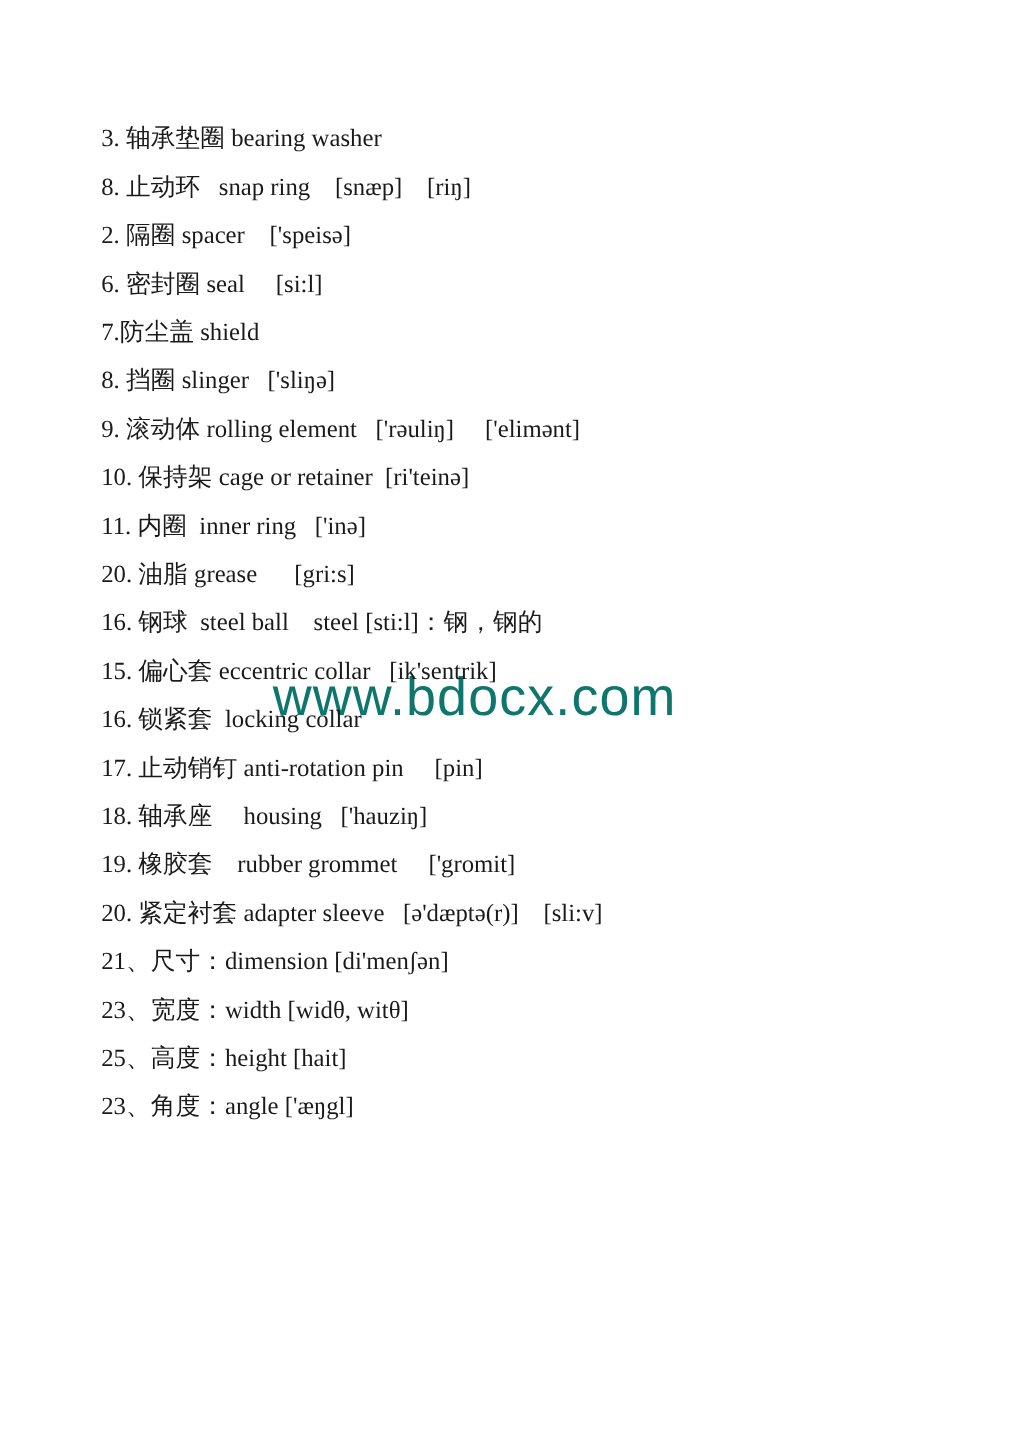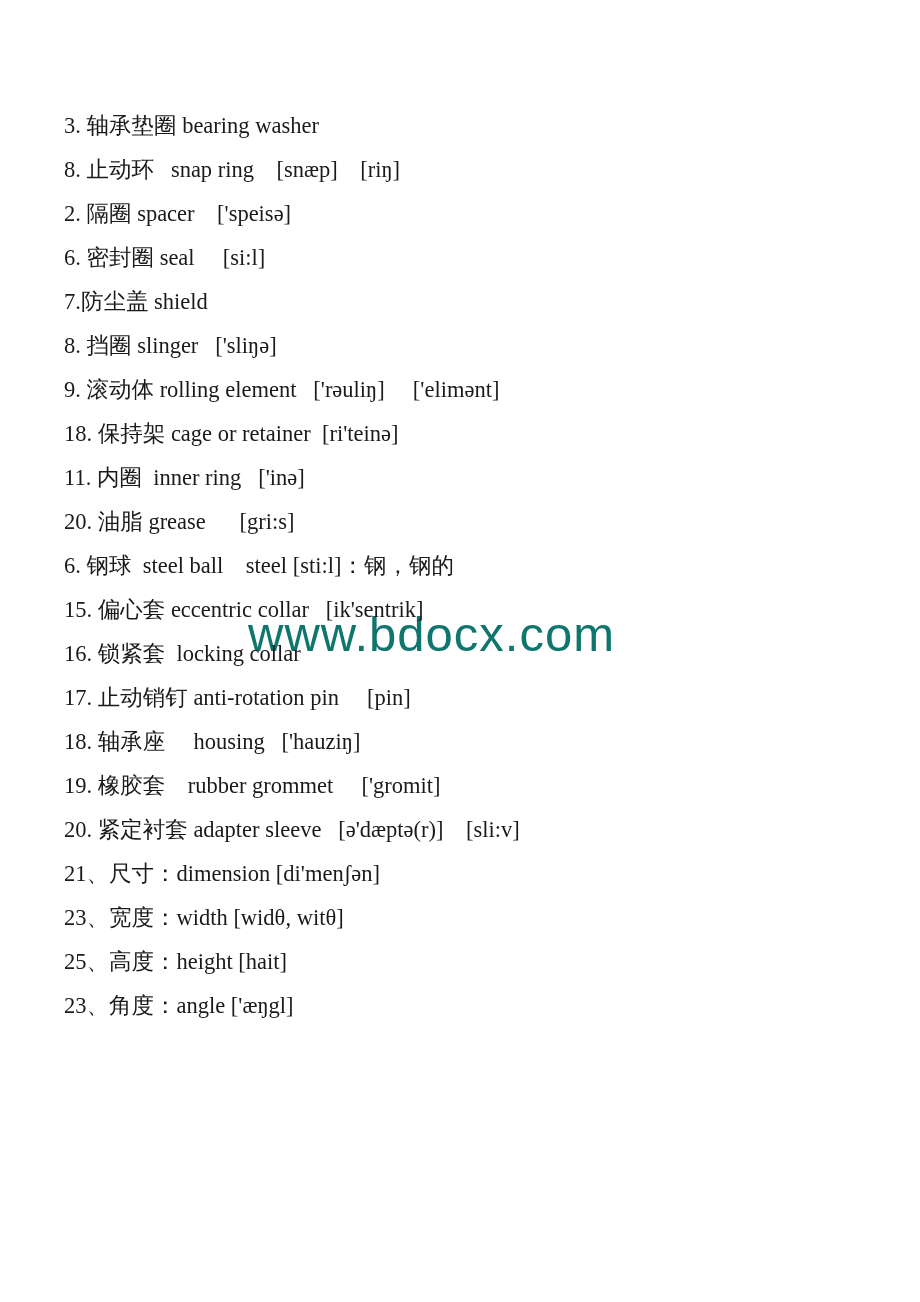--- a/index.html
+++ b/index.html
@@ -38,21 +38,21 @@
     z-index: 0;
     pointer-events: none;
     user-select: none;
   }
 
   #content {
     position: absolute;
     left: 0;
     top: 0;
     width: 840px;
-    padding: 104px 0 0 64px;
+    padding: 104px 0 0 92px;
     box-sizing: border-box;
     z-index: 1;
   }
 
   .entry {
     font-size: 22.5px;
     line-height: 44px;
     height: 44px;
     white-space: pre;
     color: #1a1a1a;
@@ -67,24 +67,24 @@
   <div id="watermark">www.bdocx.com</div>
 
   <div id="content">
     <div class="entry">3. 轴承垫圈 bearing washer</div>
     <div class="entry">8. 止动环   snap ring    [snæp]    [riŋ]</div>
     <div class="entry">2. 隔圈 spacer    ['speisə]</div>
     <div class="entry">6. 密封圈 seal     [si:l]</div>
     <div class="entry">7.防尘盖 shield</div>
     <div class="entry">8. 挡圈 slinger   ['sliŋə]</div>
     <div class="entry">9. 滚动体 rolling element   ['rəuliŋ]     ['elimənt]</div>
-    <div class="entry">18. 保持架 cage or retainer  [ri'teinə]</div>
+    <div class="entry">10. 保持架 cage or retainer  [ri'teinə]</div>
     <div class="entry">11. 内圈  inner ring   ['inə]</div>
     <div class="entry">20. 油脂 grease      [gri:s]</div>
-    <div class="entry">6. 钢球  steel ball    steel [sti:l]：钢，钢的</div>
+    <div class="entry">16. 钢球  steel ball    steel [sti:l]：钢，钢的</div>
     <div class="entry">15. 偏心套 eccentric collar   [ik'sentrik]</div>
     <div class="entry">16. 锁紧套  locking collar</div>
     <div class="entry">17. 止动销钉 anti-rotation pin     [pin]</div>
     <div class="entry">18. 轴承座     housing   ['hauziŋ]</div>
     <div class="entry">19. 橡胶套    rubber grommet     ['gromit]</div>
     <div class="entry">20. 紧定衬套 adapter sleeve   [ə'dæptə(r)]    [sli:v]</div>
     <div class="entry">21、尺寸：dimension [di'menʃən]</div>
     <div class="entry">23、宽度：width [widθ, witθ]</div>
     <div class="entry">25、高度：height [hait]</div>
     <div class="entry">23、角度：angle ['æŋgl]</div>

